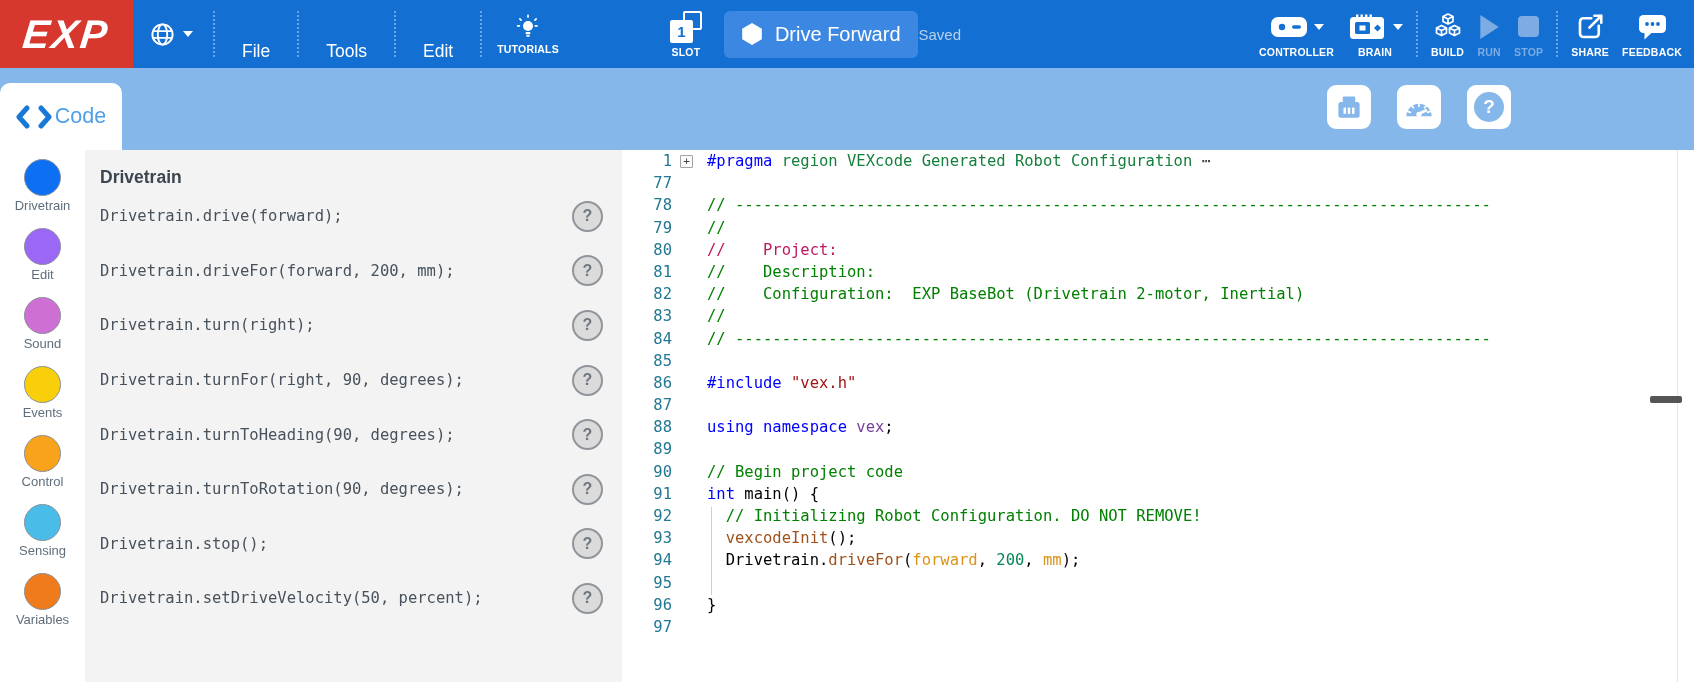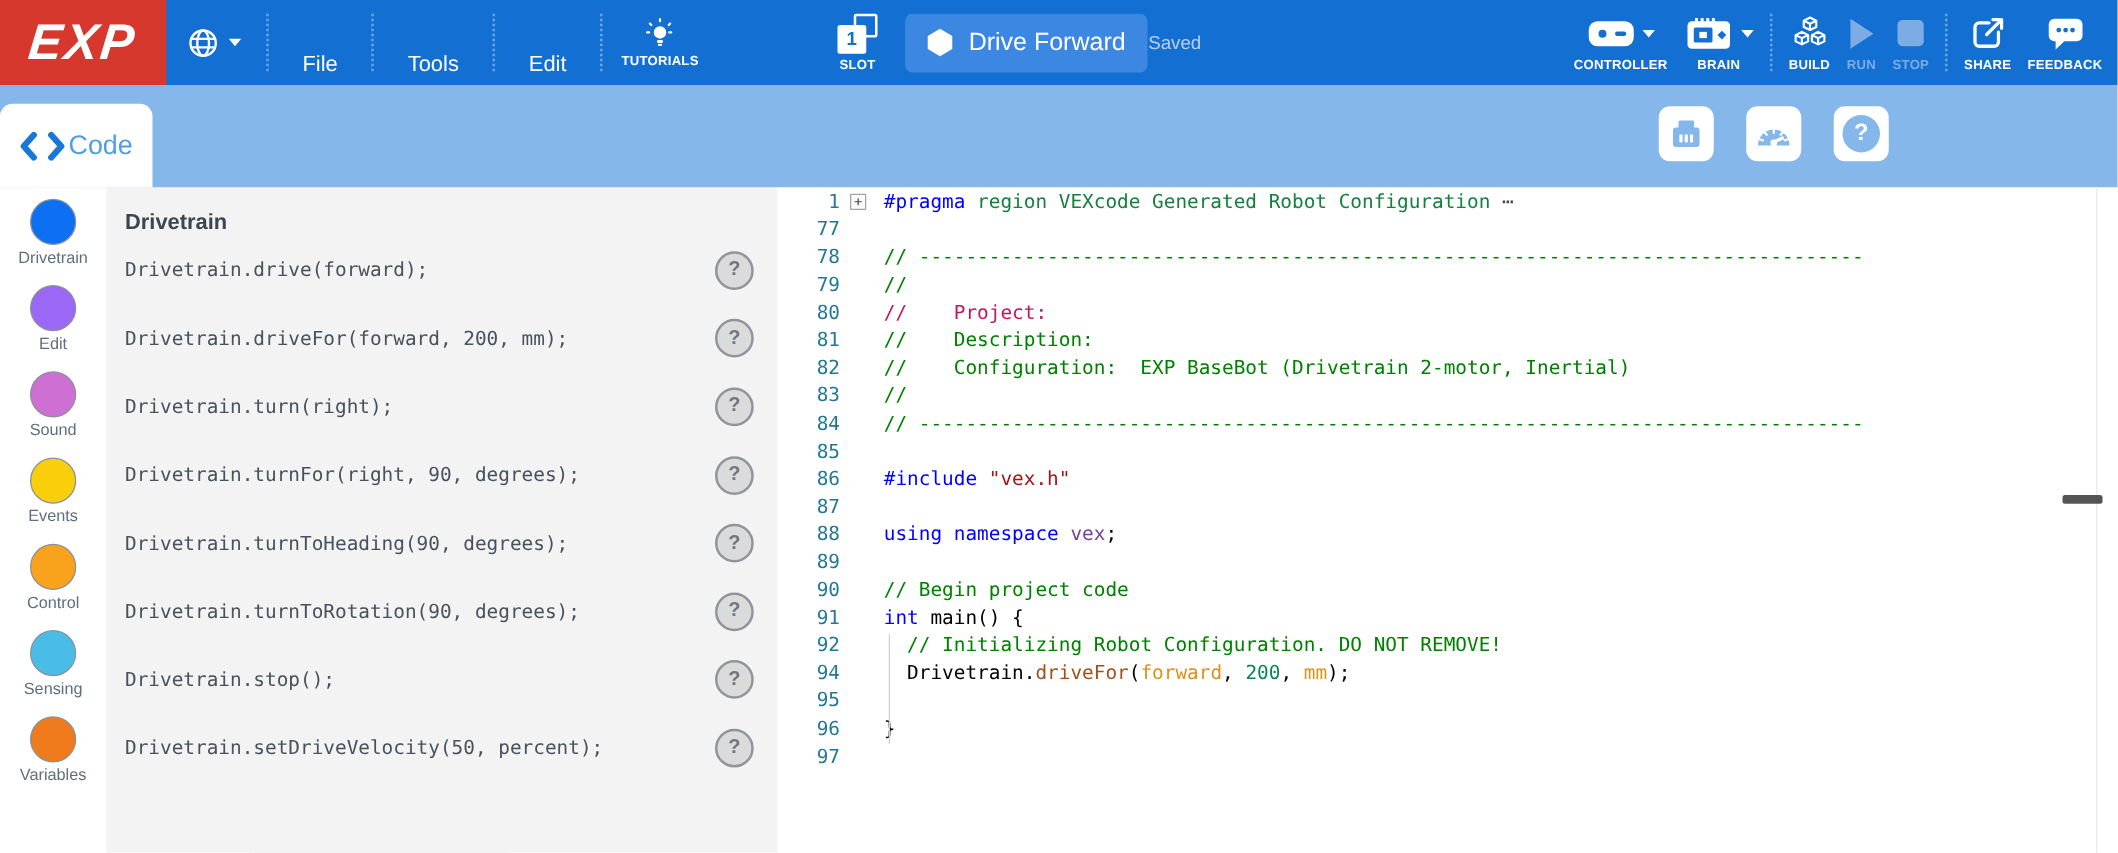--- a/index.html
+++ b/index.html
@@ -410,20 +410,25 @@
           <span class="ln">91</span>
           <span class="foldcol"></span>
           <span class="code"><span style="color: rgb(0, 0, 255);">int</span><span style="color: rgb(0, 0, 0);"> main() {</span></span>
         </div>
         <div class="cl">
           <span class="ln">92</span>
           <span class="foldcol"></span>
           <span class="code"><span style="color: rgb(0, 0, 0);">  </span><span style="color: rgb(0, 128, 0);">// Initializing Robot Configuration. DO NOT REMOVE!</span></span>
         </div>
         <div class="cl">
+          <span class="ln">93</span>
+          <span class="foldcol"></span>
+          <span class="code"><span style="color: rgb(0, 0, 0);">  </span><span style="color: rgb(160, 81, 27);">vexcodeInit</span><span style="color: rgb(0, 0, 0);">();</span></span>
+        </div>
+        <div class="cl">
           <span class="ln">94</span>
           <span class="foldcol"></span>
           <span class="code"><span style="color: rgb(0, 0, 0);">  Drivetrain.</span><span style="color: rgb(160, 81, 27);">driveFor</span><span style="color: rgb(0, 0, 0);">(</span><span style="color: rgb(219, 147, 24);">forward</span><span style="color: rgb(0, 0, 0);">, </span><span style="color: rgb(9, 134, 88);">200</span><span style="color: rgb(0, 0, 0);">, </span><span style="color: rgb(219, 147, 24);">mm</span><span style="color: rgb(0, 0, 0);">);</span></span>
         </div>
         <div class="cl">
           <span class="ln">95</span>
           <span class="foldcol"></span>
           <span class="code"></span>
         </div>
         <div class="cl">

